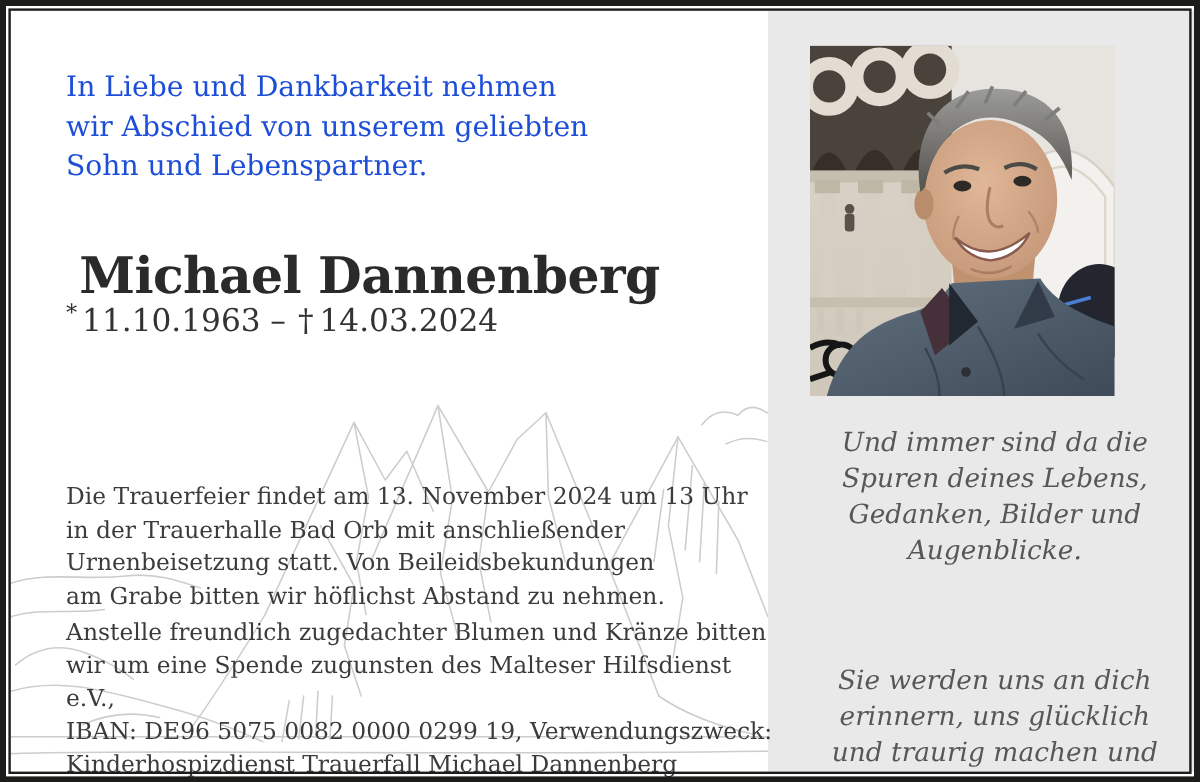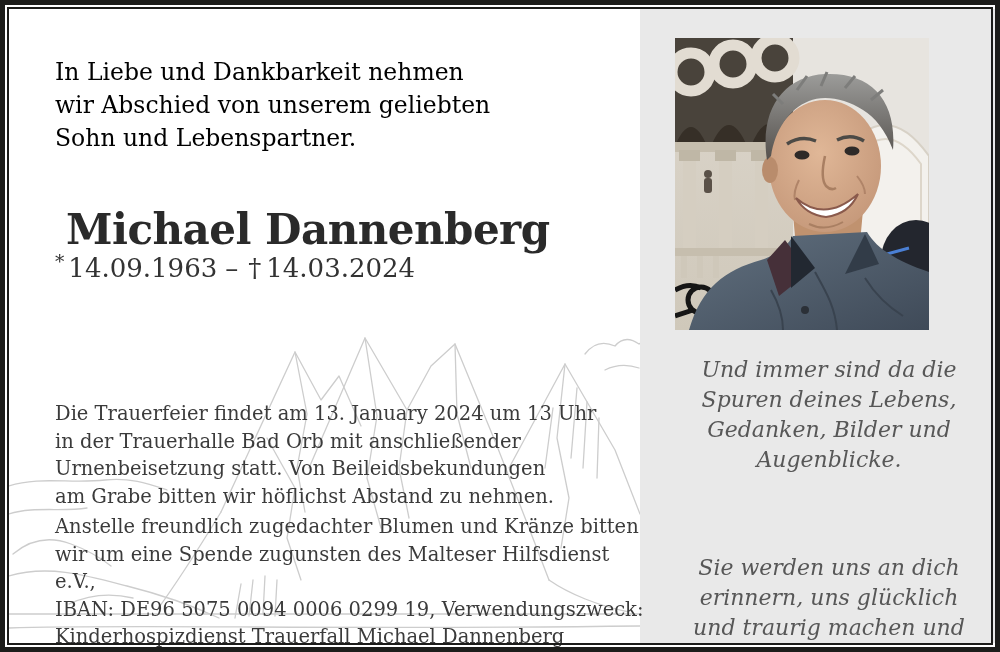--- a/index.html
+++ b/index.html
@@ -10,21 +10,21 @@
   
   .frame-outer { position:absolute; inset:0; border:5px solid #1c1c1a; z-index:10; pointer-events:none; }
   .frame-inner { position:absolute; inset:7px; border:2px solid #1c1c1a; z-index:10; pointer-events:none; }
 
   
   .mountains { position:absolute; left:9px; top:318px; width:631px; height:325px; z-index:0; }
 
   .left-col { position:absolute; inset:0; z-index:2; }
   .intro {
     position:absolute; left:55px; top:56px; font-size:23.5px; line-height:33px;
-    white-space:pre-line; color:#000000; margin:0;
+    white-space:pre-line; color:#1d4ed8; margin:0;
   }
   .name {
     position:absolute; left:53px; top:192px; margin:13px;
     font-size:42px; font-weight:bold; color:#2a2a2a; letter-spacing:-0.5px;
   }
   .dates { position:absolute; left:55px; top:251px; font-size:26px; color:#333; }
   .dates .sym-birth { font-size:0.72em; vertical-align:9px; margin-right:4px; }
   .dates .sep { margin:0 10px 0 8px; }
   .dates .sym-death { margin-right:5px; }
   .para {
@@ -82,29 +82,29 @@
       <path d="M60,286 q30,-14 64,-6"></path>
     </g>
   </svg>
 
   <div class="left-col">
     <p class="intro">In Liebe und Dankbarkeit nehmen
 wir Abschied von unserem geliebten
 Sohn und Lebenspartner.</p>
     <h1 class="name">Michael Dannenberg</h1>
     <div class="dates">
-      <span class="sym-birth">*</span><span>14.09.1963</span><span class="sep">–</span><span class="sym-death">†</span><span>14.03.2024</span>
+      <span class="sym-birth">*</span><span>11.10.1963</span><span class="sep">–</span><span class="sym-death">†</span><span>14.03.2024</span>
     </div>
-    <p class="para para-funeral">Die Trauerfeier findet am 13. January 2024 um 13 Uhr
+    <p class="para para-funeral">Die Trauerfeier findet am 13. November 2024 um 13 Uhr
 in der Trauerhalle Bad Orb mit anschließender
 Urnenbeisetzung statt. Von Beileidsbekundungen
 am Grabe bitten wir höflichst Abstand zu nehmen.</p>
     <p class="para para-donation">Anstelle freundlich zugedachter Blumen und Kränze bitten
 wir um eine Spende zugunsten des Malteser Hilfsdienst e.V.,
-IBAN: DE96 5075 0094 0006 0299 19, Verwendungszweck:
+IBAN: DE96 5075 0082 0000 0299 19, Verwendungszweck:
 Kinderhospizdienst Trauerfall Michael Dannenberg</p>
   </div>
 
   <div class="panel">
 
     <div class="photo">
       <svg viewBox="0 0 254 292" width="254" height="292" aria-hidden="true">
         <defs>
           <linearGradient id="shirtGrad" x1="0" y1="0" x2="1" y2="1">
             <stop offset="0" stop-color="#61707f"></stop>

